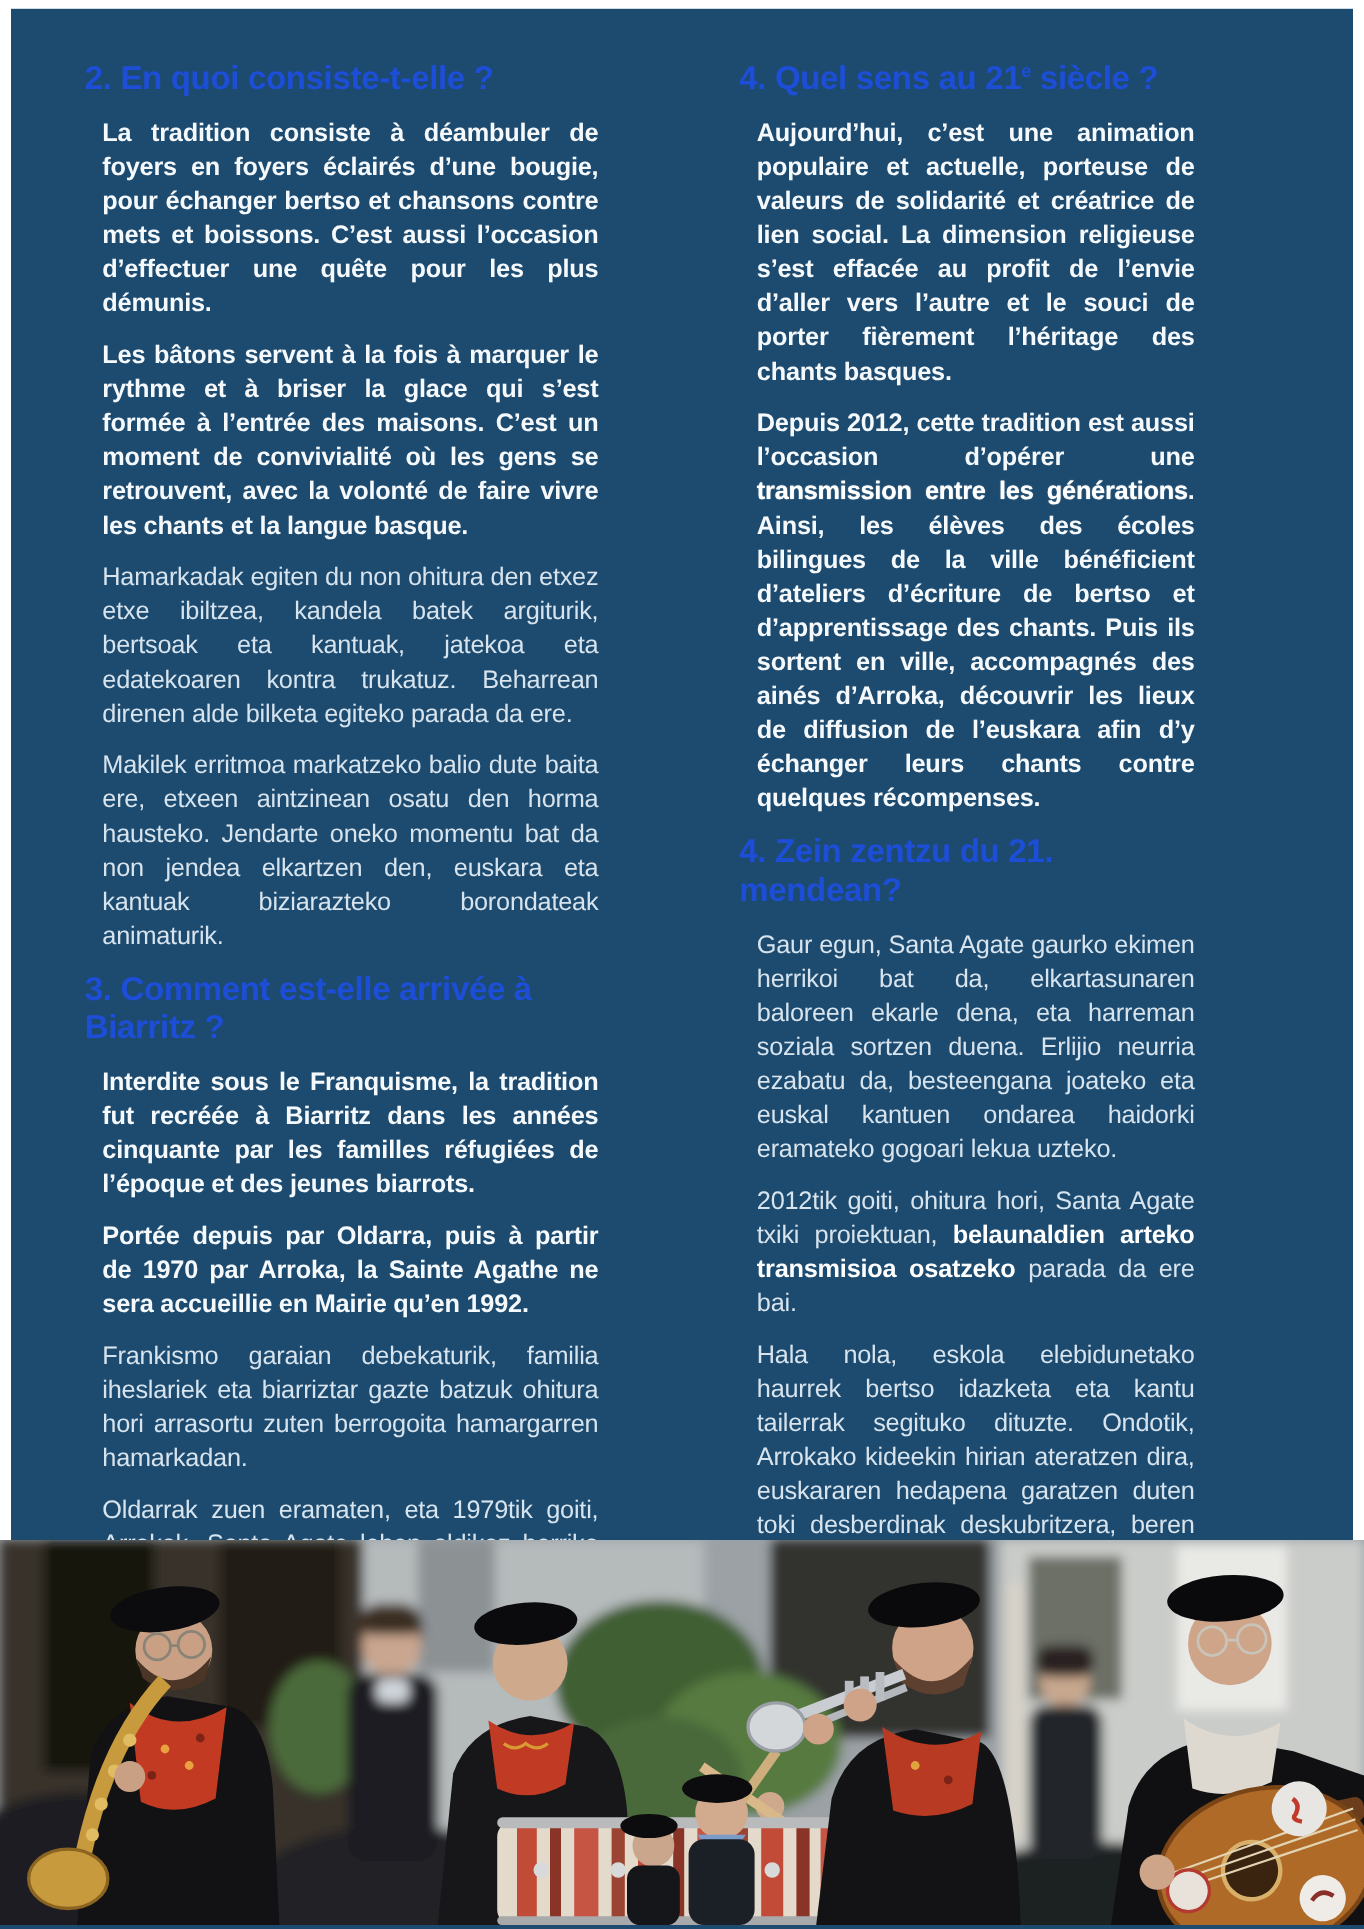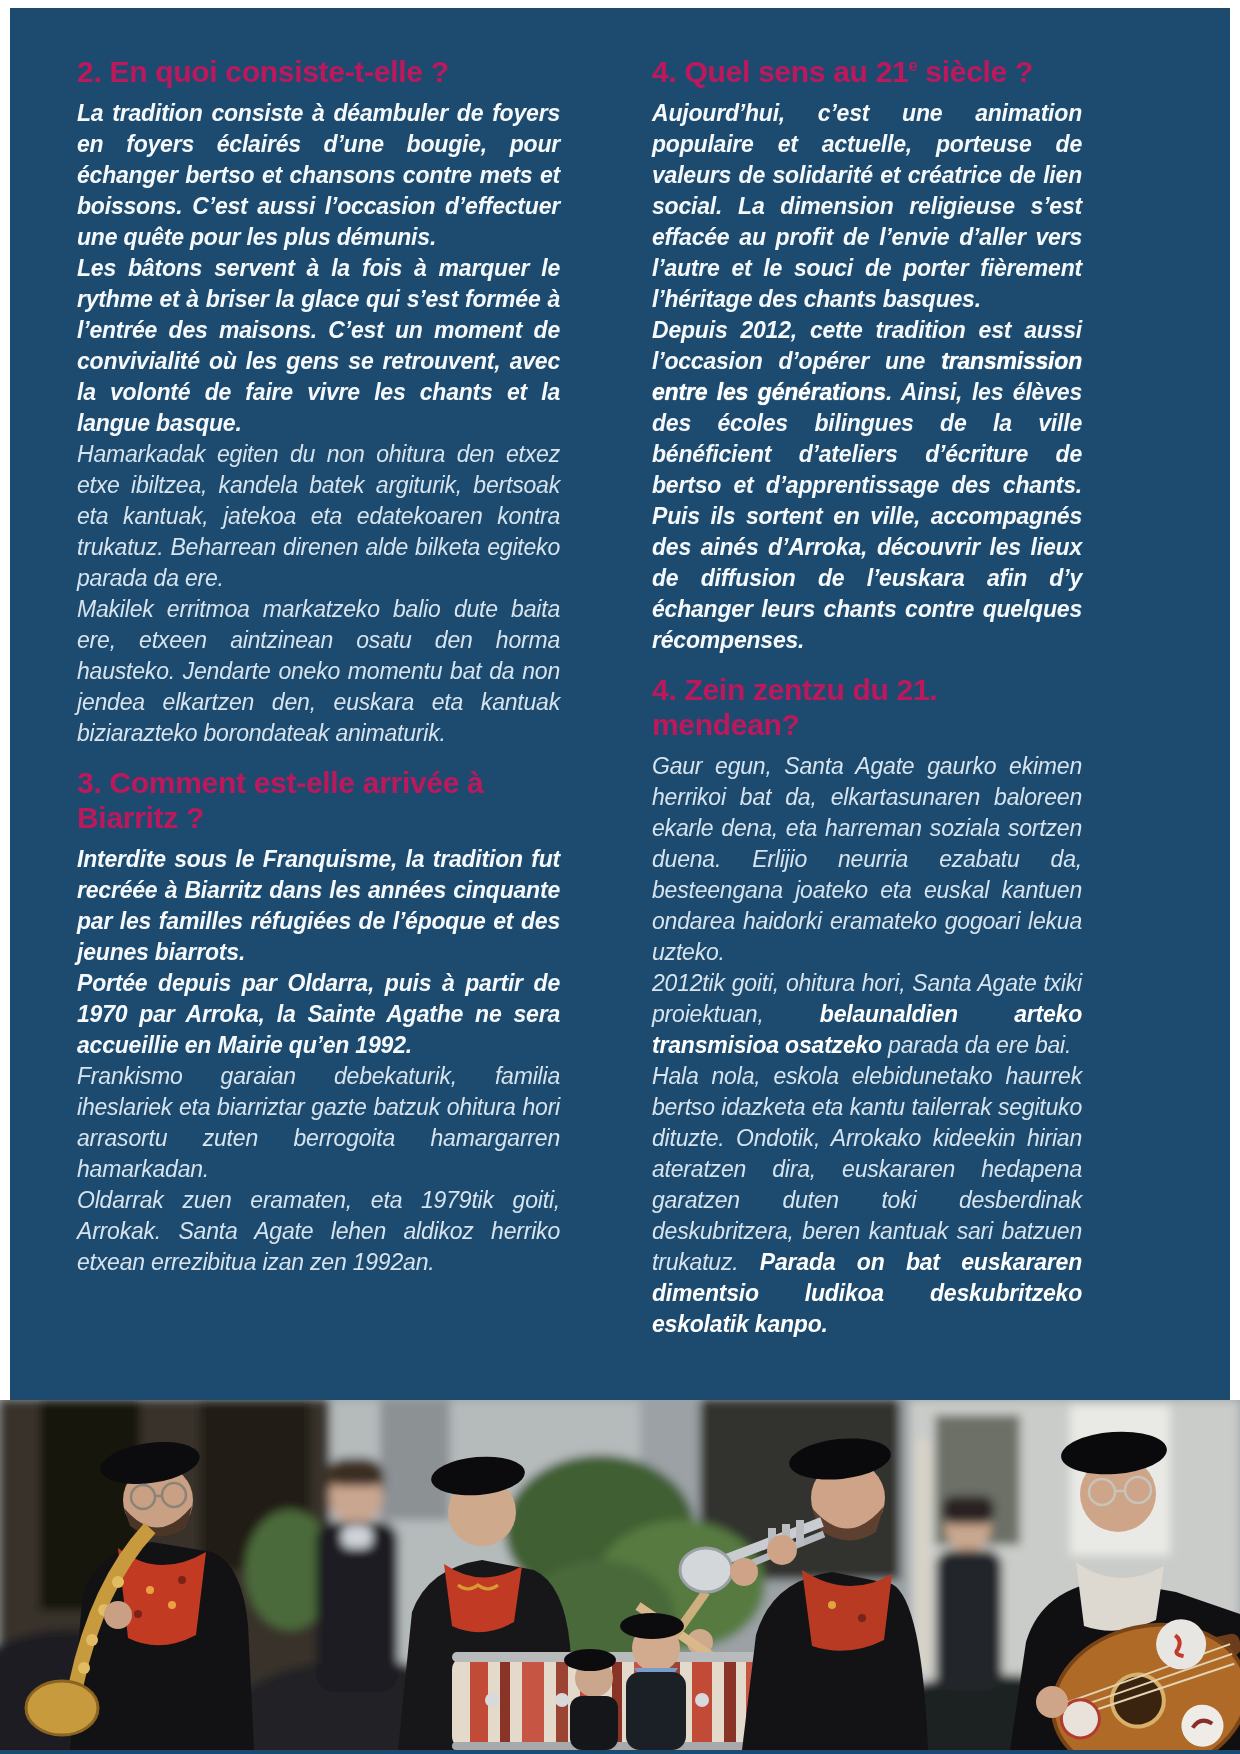--- a/index.html
+++ b/index.html
@@ -3,28 +3,28 @@
 <meta charset="utf-8">
 <style>
   html,body{margin:0;padding:0;background:#e8e8e8;}
   .page{
     position:relative;width:1240px;height:1754px;background:#ffffff;
     overflow:hidden;font-family:"Liberation Sans",sans-serif;margin:0 auto;
   }
   .panel{position:absolute;left:10px;top:8px;width:1220px;height:1746px;background:#1d4b70;}
   .col{position:absolute;top:54px;z-index:1;}
   .col-left{left:77px;width:483px;}
-  .col-right{left:652px;width:430px;}
+  .col-right{left:672px;width:430px;}
   h2.heading{
-    color:#be185d;font-size:30px;line-height:35px;font-weight:700;
+    color:#1d4ed8;font-size:30px;line-height:35px;font-weight:700;
     margin:16px 0 9px 0;letter-spacing:-0.3px;
   }
   section:first-child h2.heading{margin-top:0;}
   h2.heading sup{font-size:0.55em;line-height:0;}
-  p{margin:0;text-align:justify;font-size:23px;line-height:31px;letter-spacing:-0.2px;font-style:italic;}
+  p{margin:16px;text-align:justify;font-size:23px;line-height:31px;letter-spacing:-0.2px;}
   p.fr{color:#f5f9fc;font-weight:700;}
   p.eu{color:#d7e4ee;font-weight:400;}
   .b{font-weight:700;color:#ffffff;}
   .xh{text-shadow:0 0 1px currentColor;}
   .photo{
     position:absolute;left:0;top:1400px;width:1240px;height:350px;
     z-index:2;overflow:hidden;background:#9aa3a8;
   }
   .photo svg{display:block;width:1240px;height:350px;}
   .bottom-strip{position:absolute;left:0;top:1750px;width:1240px;height:4px;background:#1d4b70;z-index:3;}

